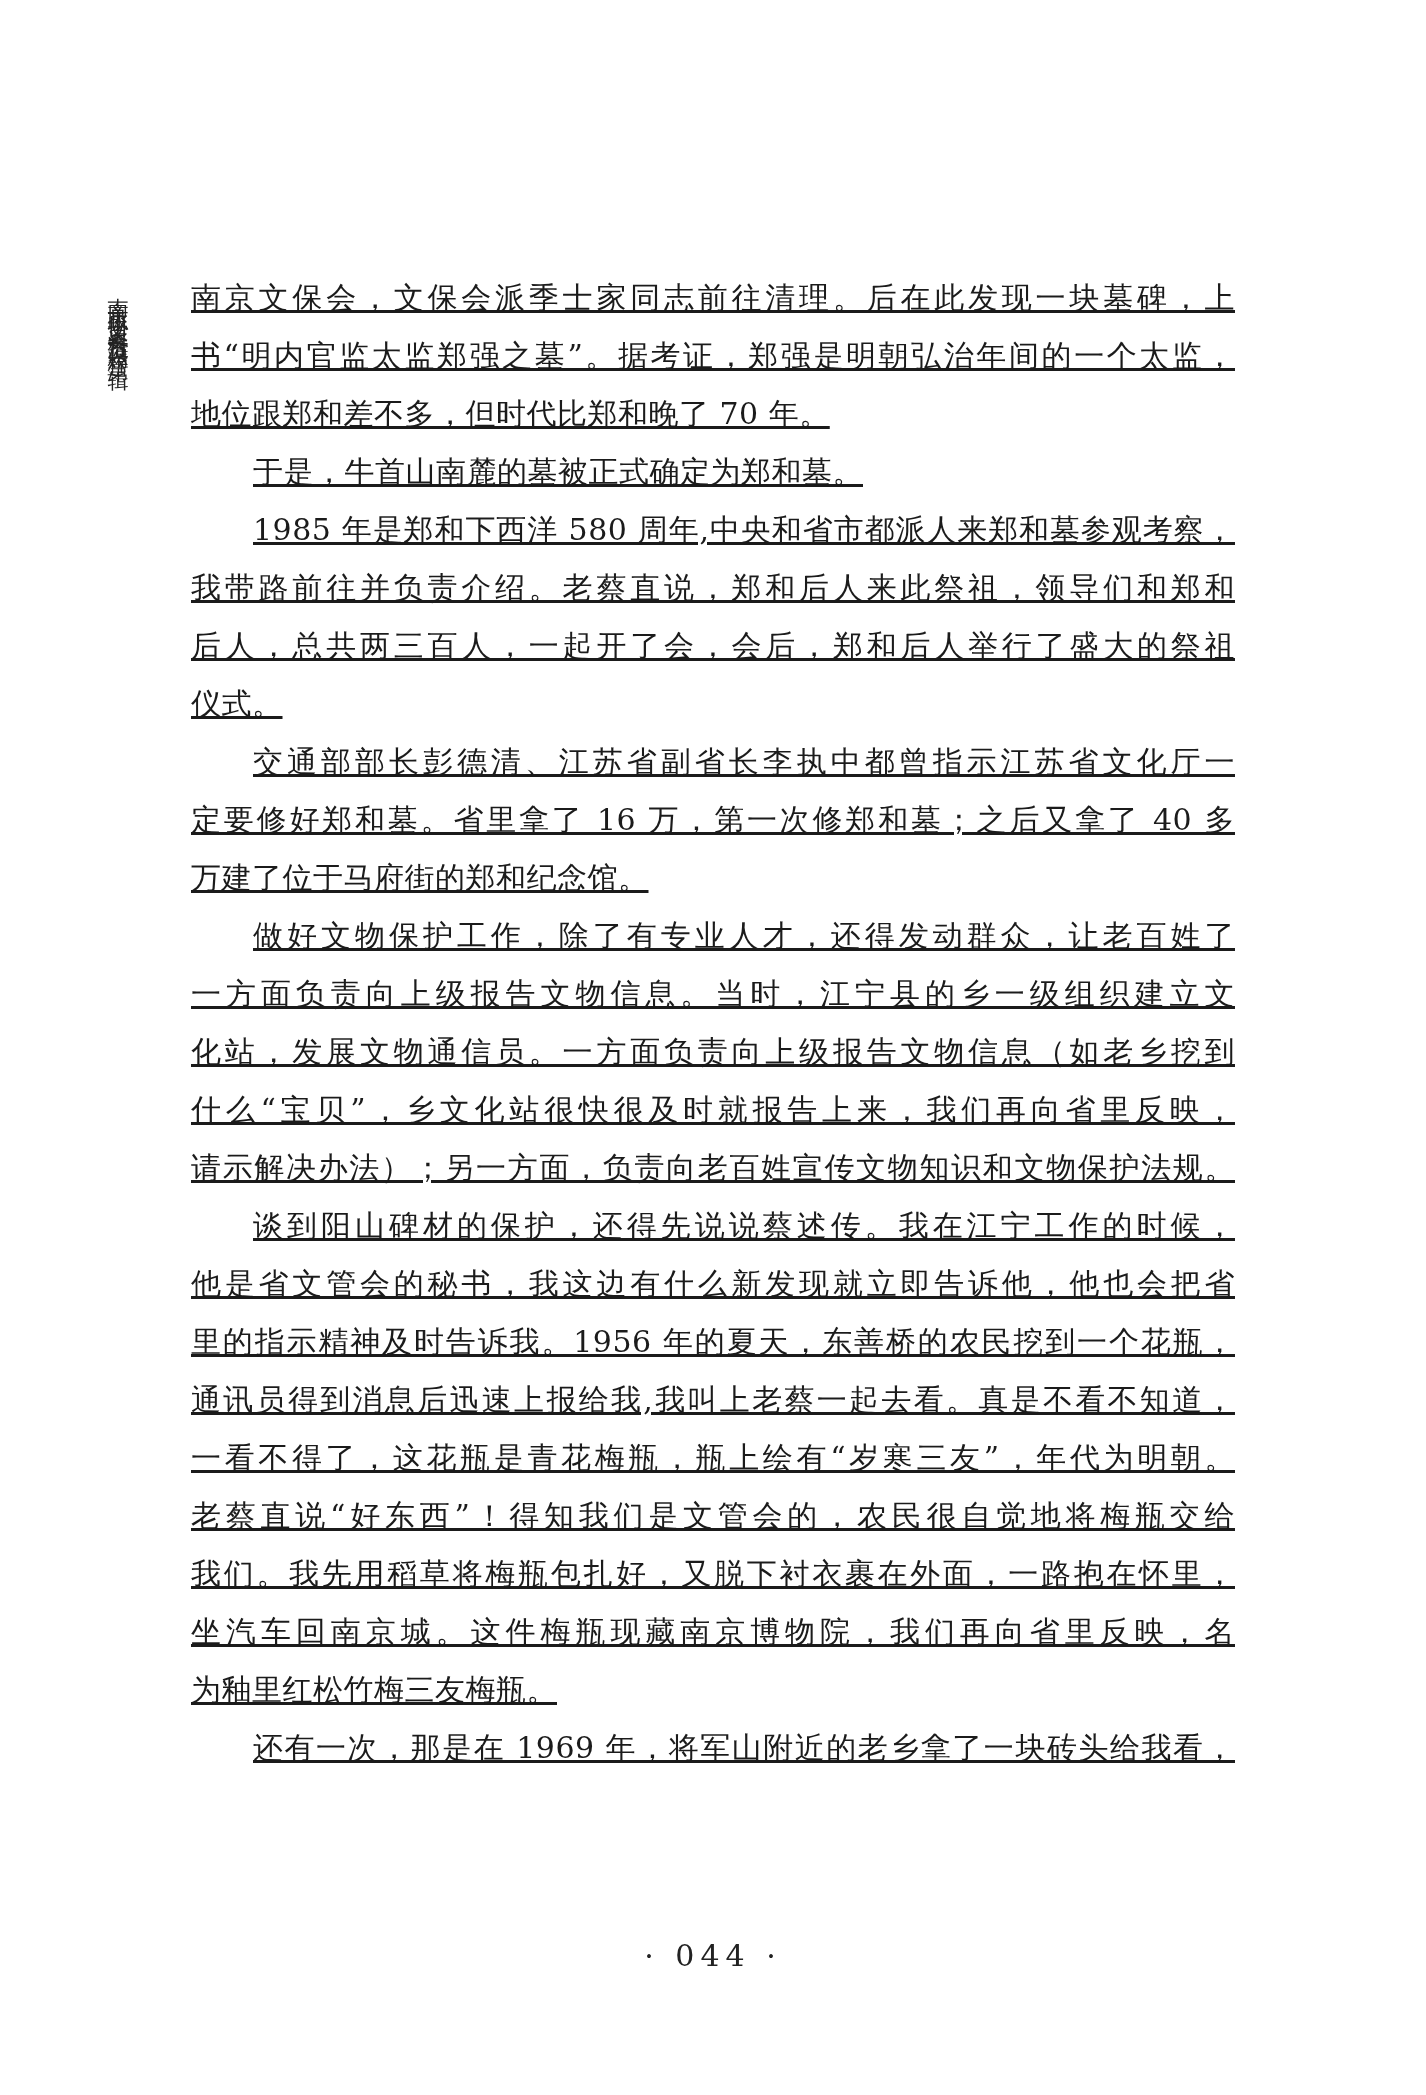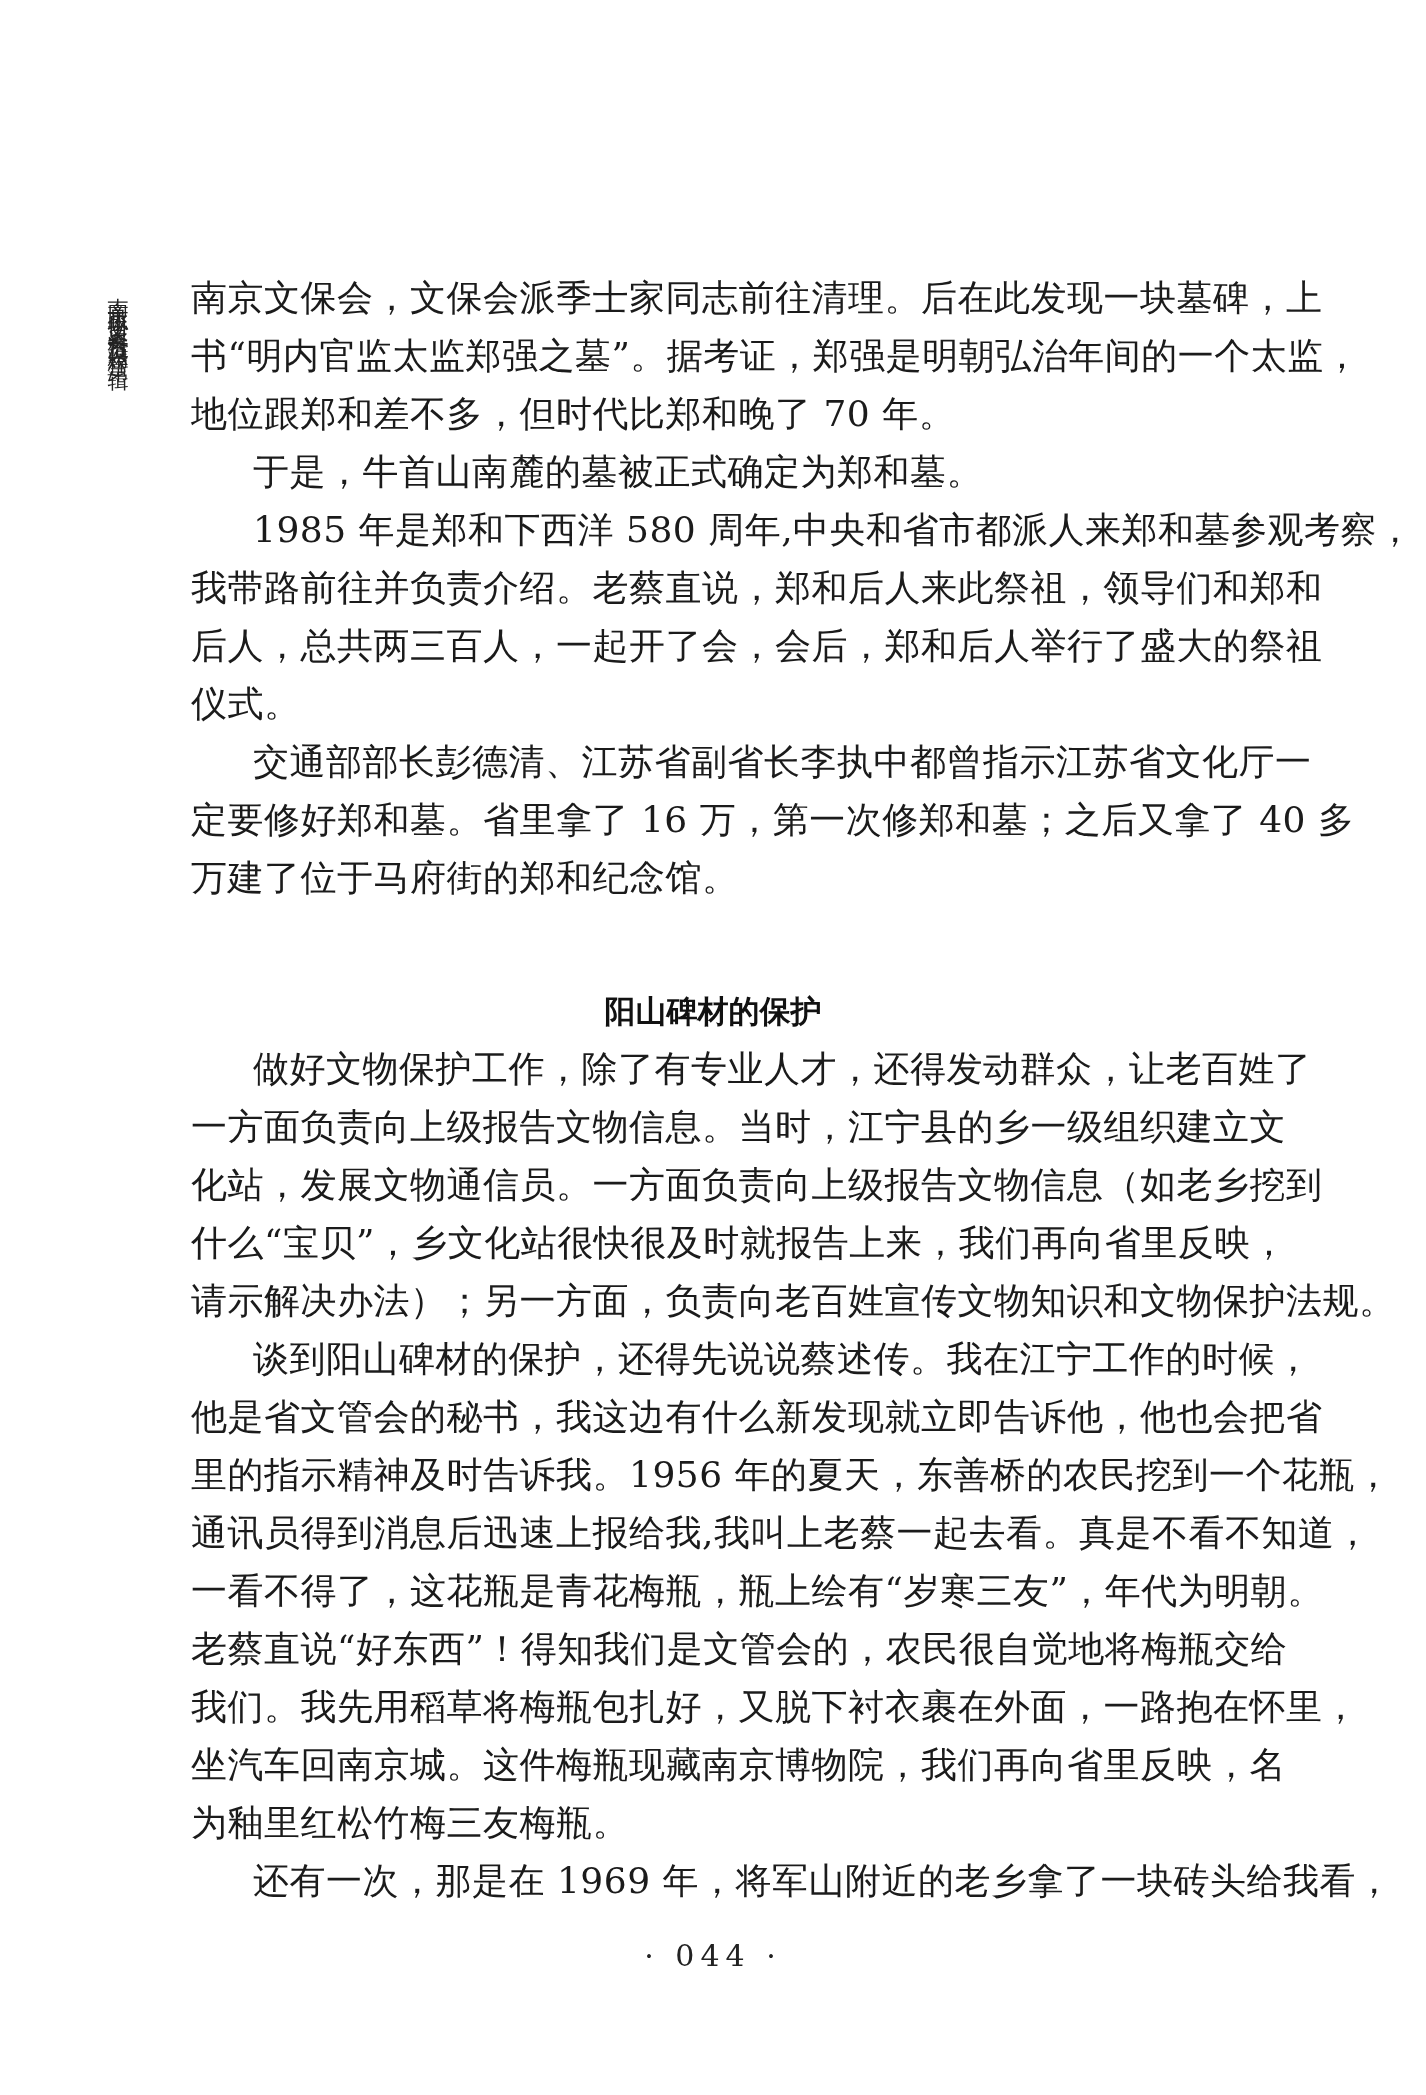--- a/index.html
+++ b/index.html
@@ -24,26 +24,27 @@
   }
   
   .text-column{
     position:absolute;
     left:191px;top:269px;
     width:1044px;
   }
   .line{
     height:58px;
     line-height:58px;
-    font-size:36px;
+    font-size:30px;
     white-space:nowrap;
     text-align:justify;
     text-align-last:justify;
     text-justify:inter-character;
     letter-spacing:0.5px;
+    text-decoration:underline;
   }
   .line.end{ text-align-last:left; }
   .line.indent{ text-indent:62px; }
   .section-heading{
     margin-top:75px;
     height:58px;
     line-height:58px;
     text-align:center;
     font-size:31px;
     font-weight:bold;
@@ -74,21 +75,20 @@
         <div class="line end">地位跟郑和差不多，但时代比郑和晚了 70 年。</div>
         <div class="line end indent">于是，牛首山南麓的墓被正式确定为郑和墓。</div>
         <div class="line indent">1985 年是郑和下西洋 580 周年,中央和省市都派人来郑和墓参观考察，</div>
         <div class="line">我带路前往并负责介绍。老蔡直说，郑和后人来此祭祖，领导们和郑和</div>
         <div class="line">后人，总共两三百人，一起开了会，会后，郑和后人举行了盛大的祭祖</div>
         <div class="line end">仪式。</div>
         <div class="line indent">交通部部长彭德清、江苏省副省长李执中都曾指示江苏省文化厅一</div>
         <div class="line">定要修好郑和墓。省里拿了 16 万，第一次修郑和墓；之后又拿了 40 多</div>
         <div class="line end">万建了位于马府街的郑和纪念馆。</div>
       </div>
-    <div class="section-heading">阳山碑材的保护</div>
     <div id="lines-after">
         <div class="line indent">做好文物保护工作，除了有专业人才，还得发动群众，让老百姓了</div>
         <div class="line">一方面负责向上级报告文物信息。当时，江宁县的乡一级组织建立文</div>
         <div class="line">化站，发展文物通信员。一方面负责向上级报告文物信息（如老乡挖到</div>
         <div class="line">什么“宝贝”，乡文化站很快很及时就报告上来，我们再向省里反映，</div>
         <div class="line">请示解决办法）；另一方面，负责向老百姓宣传文物知识和文物保护法规。</div>
         <div class="line indent">谈到阳山碑材的保护，还得先说说蔡述传。我在江宁工作的时候，</div>
         <div class="line">他是省文管会的秘书，我这边有什么新发现就立即告诉他，他也会把省</div>
         <div class="line">里的指示精神及时告诉我。1956 年的夏天，东善桥的农民挖到一个花瓶，</div>
         <div class="line">通讯员得到消息后迅速上报给我,我叫上老蔡一起去看。真是不看不知道，</div>

